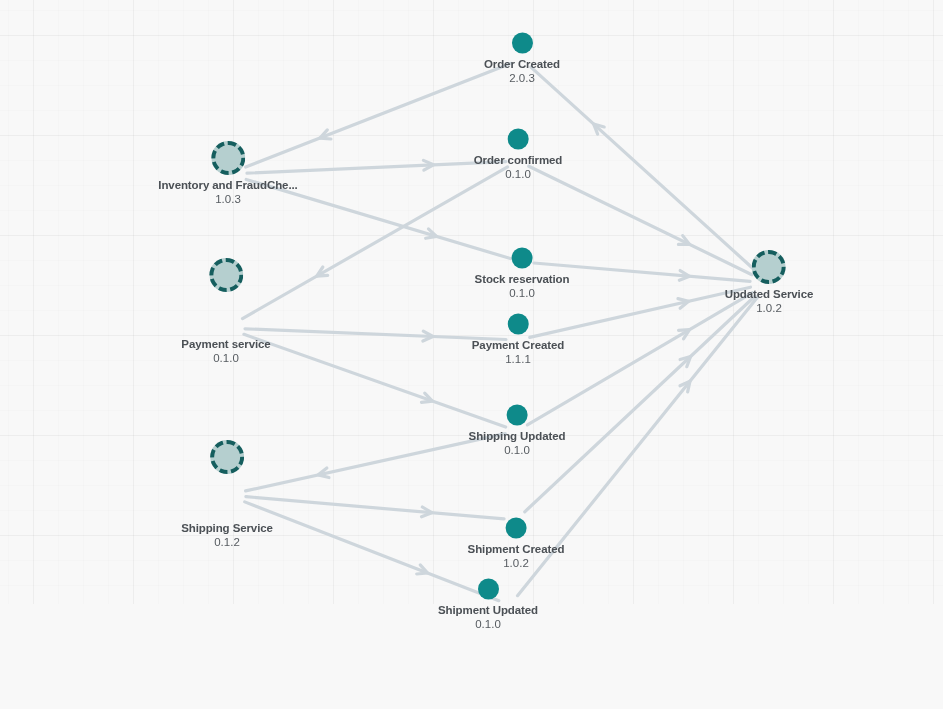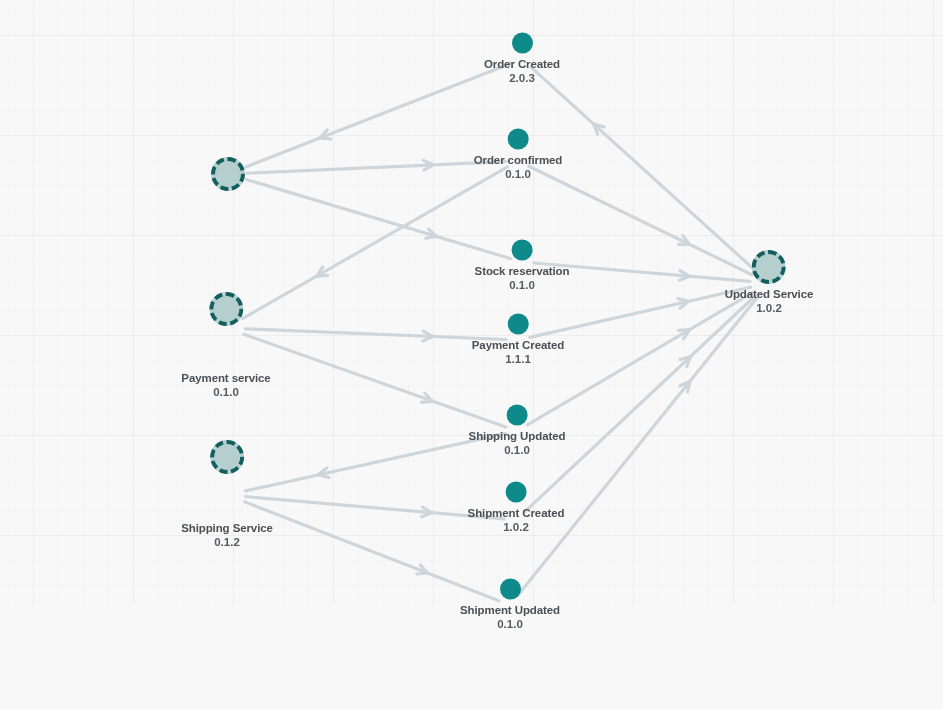--- a/index.html
+++ b/index.html
@@ -83,21 +83,21 @@
   .node-title {
     font-size: 11.5px;
     font-weight: bold;
     color: #4b5055;
     letter-spacing: -0.1px;
     line-height: 14px;
   }
 
   .node-version {
     font-size: 11.5px;
-    font-weight: bold;
+    font-weight: normal;
     color: #565b60;
     line-height: 15px;
   }
 </style>
 </head>
 <body>
 
 <div id="graph-canvas">
   <svg id="edge-layer" width="943" height="709" viewBox="0 0 943 709" xmlns="http://www.w3.org/2000/svg">
       <g>
@@ -168,43 +168,47 @@
   <div id="node-layer">
       <div class="node node-message" style="left: 522px; top: 59px;">
         <div class="node-shape"></div>
         <div class="node-labels">
           <div class="node-title">Order Created</div>
           <div class="node-version">2.0.3</div>
         </div>
       </div>
       <div class="node node-service" style="left: 228px; top: 174px;">
         <div class="node-shape"></div>
+        <div class="node-labels">
+          <div class="node-title">Inventory and FraudChe...</div>
+          <div class="node-version">1.0.3</div>
+        </div>
       </div>
       <div class="node node-message" style="left: 518px; top: 155px;">
         <div class="node-shape"></div>
         <div class="node-labels">
           <div class="node-title">Order confirmed</div>
           <div class="node-version">0.1.0</div>
         </div>
       </div>
-      <div class="node node-message" style="left: 522px; top: 266px; justify-content: flex-end;">
+      <div class="node node-message" style="left: 522px; top: 274px; justify-content: flex-end;">
         <div class="node-shape"></div>
         <div class="node-labels">
           <div class="node-title">Stock reservation</div>
           <div class="node-version">0.1.0</div>
         </div>
       </div>
       <div class="node node-service" style="left: 769px; top: 283px;">
         <div class="node-shape"></div>
         <div class="node-labels">
           <div class="node-title">Updated Service</div>
           <div class="node-version">1.0.2</div>
         </div>
       </div>
-      <div class="node node-service" style="left: 226px; top: 346px; gap: 42px;">
+      <div class="node node-service" style="left: 226px; top: 312px; gap: 42px;">
         <div class="node-shape"></div>
         <div class="node-labels">
           <div class="node-title">Payment service</div>
           <div class="node-version">0.1.0</div>
         </div>
       </div>
       <div class="node node-message" style="left: 518px; top: 340px;">
         <div class="node-shape"></div>
         <div class="node-labels">
           <div class="node-title">Payment Created</div>
@@ -218,28 +222,28 @@
           <div class="node-version">0.1.0</div>
         </div>
       </div>
       <div class="node node-service" style="left: 227px; top: 495px; gap: 44px;">
         <div class="node-shape"></div>
         <div class="node-labels">
           <div class="node-title">Shipping Service</div>
           <div class="node-version">0.1.2</div>
         </div>
       </div>
-      <div class="node node-message" style="left: 516px; top: 508px;">
+      <div class="node node-message" style="left: 516px; top: 544px;">
         <div class="node-shape"></div>
         <div class="node-labels">
           <div class="node-title">Shipment Created</div>
           <div class="node-version">1.0.2</div>
         </div>
       </div>
-      <div class="node node-message" style="left: 510px; top: 605px; justify-content: space-between;">
+      <div class="node node-message" style="left: 488px; top: 605px; justify-content: space-between;">
         <div class="node-shape"></div>
         <div class="node-labels">
           <div class="node-title">Shipment Updated</div>
           <div class="node-version">0.1.0</div>
         </div>
       </div>
     </div>
 </div>
 
 </body></html>

